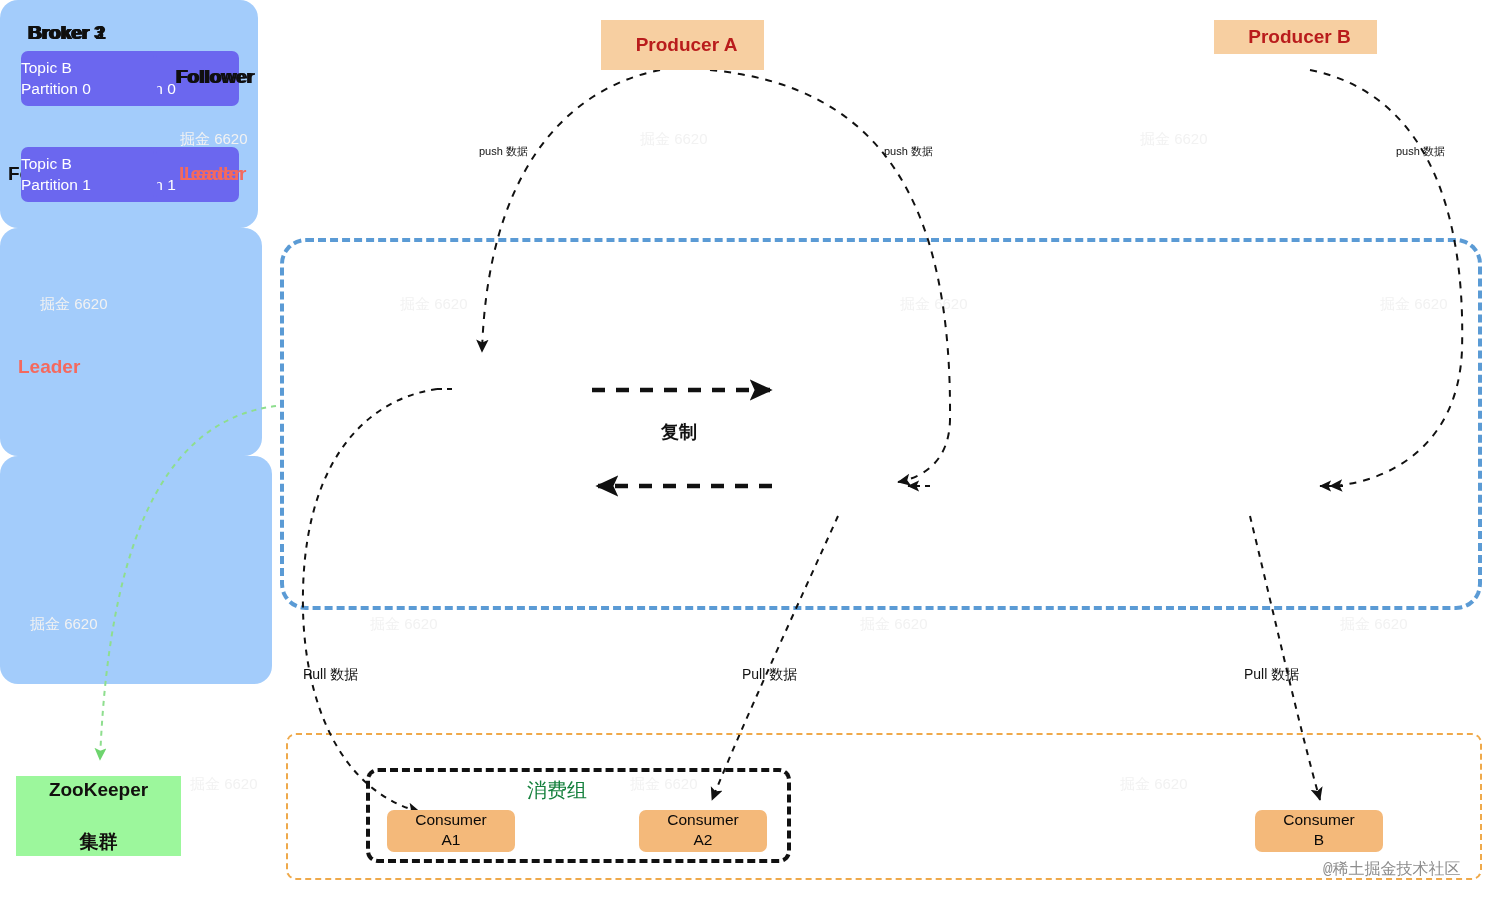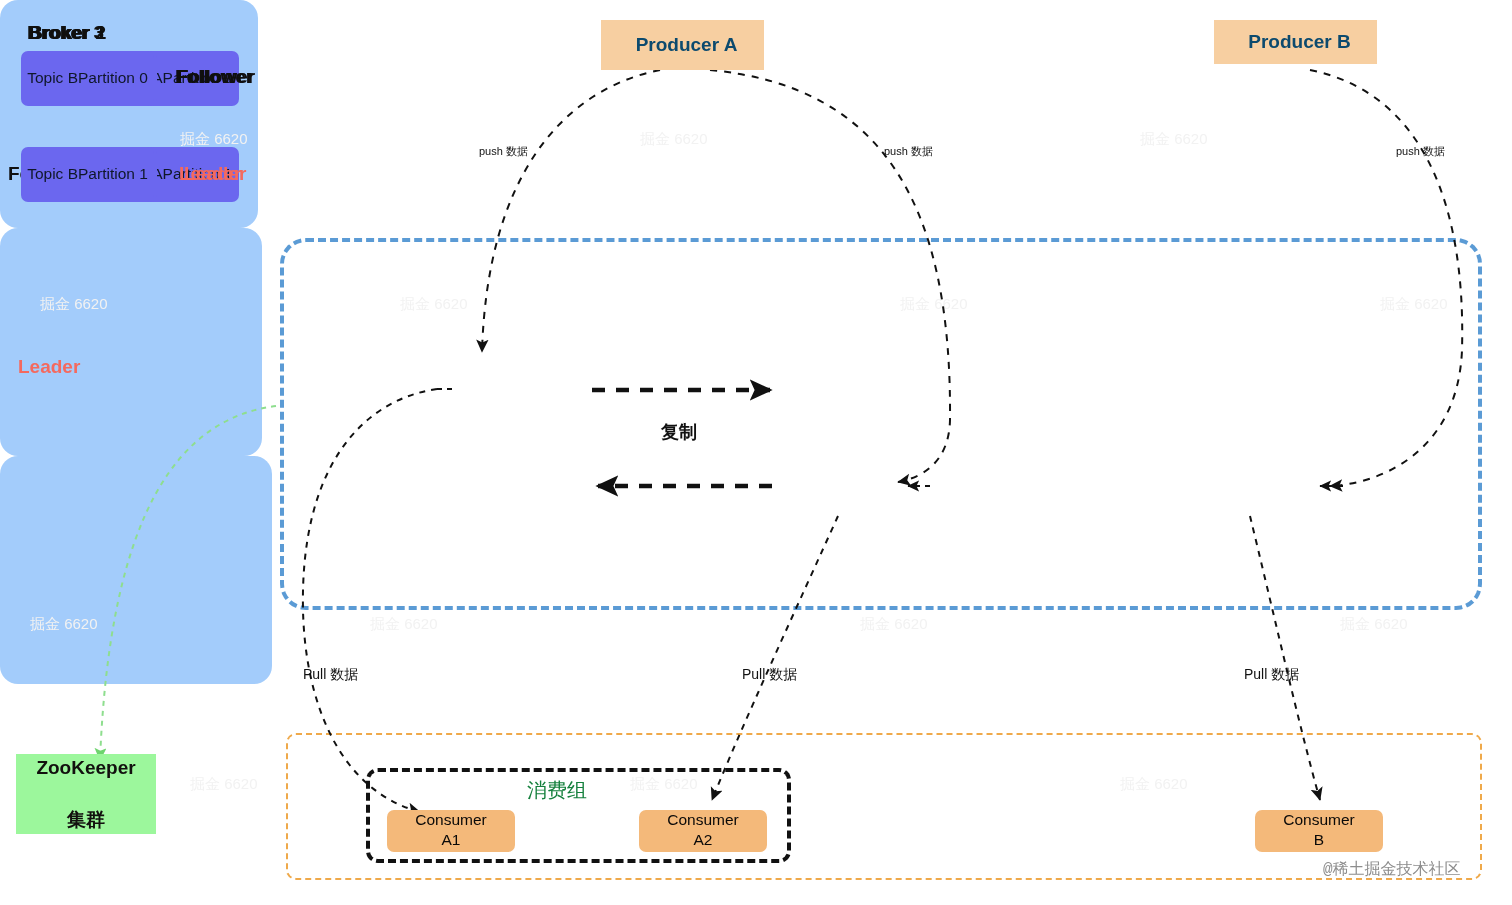--- a/index.html
+++ b/index.html
@@ -29,21 +29,21 @@
     display: flex;
     flex-direction: column;
     align-items: center;
     justify-content: center;
     text-align: center;
     line-height: 1.24;
   }
   
   .producer {
     background: #f7cfa1;
-    color: #0c4a6e;
+    color: #b91c1c;
     font-weight: bold;
     font-size: 19px;
     padding-left: 8px;
   }
   
   .zookeeper {
     background: #9cf79c;
     color: #12100e;
     font-weight: bold;
     font-size: 19px;
@@ -59,25 +59,25 @@
     font-weight: bold;
     font-size: 19px;
     color: #10100f;
   }
   
   .partition {
     position: absolute;
     box-sizing: border-box;
     background: #6b67ef;
     border-radius: 7px;
-    color: #0f172a;
+    color: #ffffff;
     font-size: 15.5px;
     display: flex;
-    flex-direction: row;
-    align-items: center;
+    flex-direction: column;
+    align-items: flex-start;
     justify-content: center;
     line-height: 1.3;
   }
   
   .role {
     position: absolute;
     font-weight: bold;
     font-size: 19px;
     white-space: nowrap;
   }
@@ -216,25 +216,25 @@
     <path d="M 838,516 C 800,600 740,730 712,800" fill="none" stroke="#111111" stroke-width="2" stroke-dasharray="6,6" marker-end="url(#ah-black)"></path>
 
     <path d="M 1250,516 C 1272,606 1300,730 1320,800" fill="none" stroke="#111111" stroke-width="2" stroke-dasharray="6,6" marker-end="url(#ah-black)"></path>
 
     <path d="M 276,406 C 180,418 110,510 100,760" fill="none" stroke="#8ede8e" stroke-width="2" stroke-dasharray="5,5" marker-end="url(#ah-green)"></path>
   </svg>
 
   <div class="node producer" style="left:601px; top:20px; width:163px; height:50px;">
     <span>Producer A</span>
   </div>
-  <div class="node producer" style="left:1214px; top:20px; width:163px; height:44px;">
+  <div class="node producer" style="left:1214px; top:20px; width:163px; height:34px;">
     <span>Producer B</span>
   </div>
 
-  <div class="node zookeeper" style="left:16px; top:754px; width:140px; height:80px;gap:28px;">
+  <div class="node zookeeper" style="left:16px; top:776px; width:165px; height:80px;gap:28px;">
     <span>ZooKeeper</span>
     <span>集群</span>
   </div>
 
   <div class="broker" style="left:350px; top:312px; width:258px; height:228px;">
     <div class="broker-title" style="left:29px; top:22px;">Broker 1</div>
 
     <div class="role leader" style="left:18px; top:378px; transform:translateY(-100%);">Leader</div>
     <div class="partition" style="left:106px; top:51px; width:133px; height:55px;">
       <span>Topic A</span>

